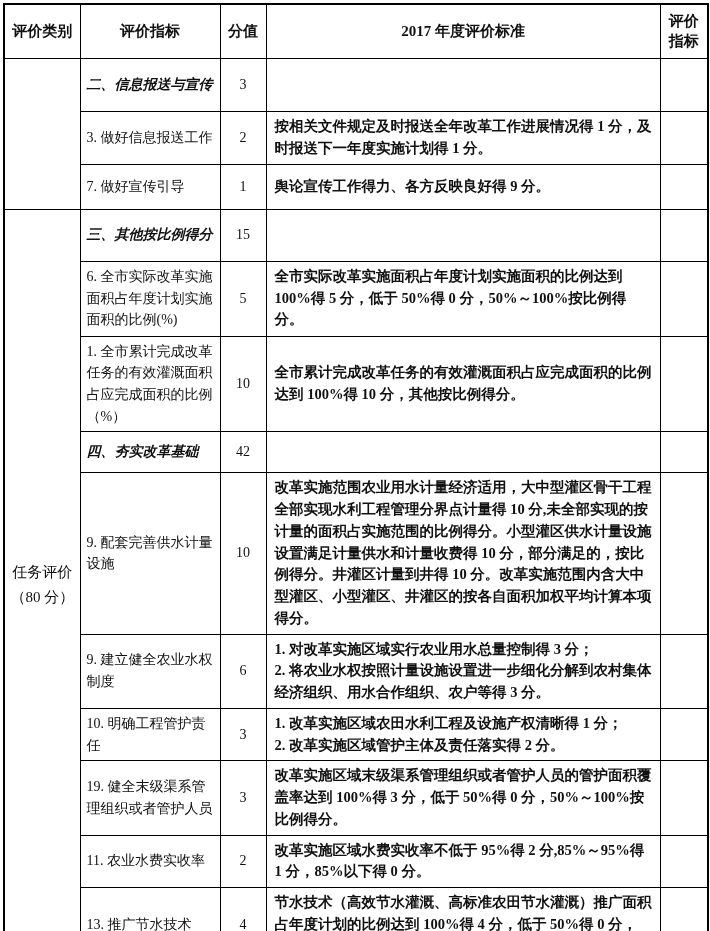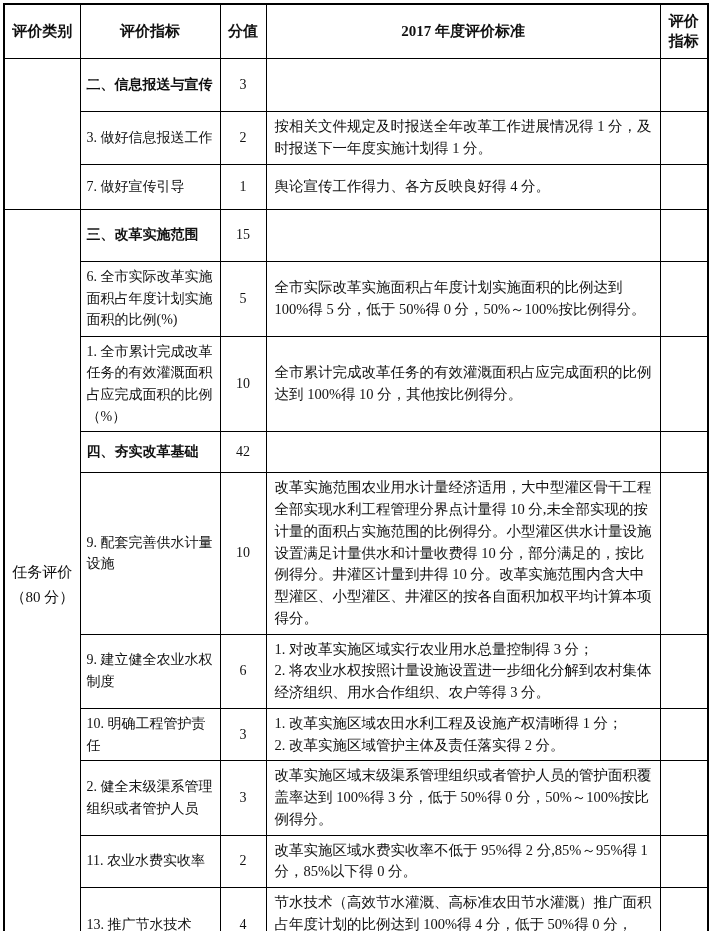--- a/index.html
+++ b/index.html
@@ -37,32 +37,34 @@
   }
   td.indicator-cell {
     text-align: left;
     font-size: 14px;
     padding: 4px 4px 4px 6px;
     line-height: 1.55;
   }
   tr.section-row td.indicator-cell {
     font-weight: bold;
     font-size: 14px;
+    font-style: italic;
   }
   td.score-cell {
     text-align: center;
     font-size: 14px;
     padding: 2px;
   }
   td.standard-cell {
     text-align: left;
     font-size: 14.5px;
     line-height: 1.5;
     padding: 4px 6px 4px 8px;
     white-space: pre-line;
+    font-weight: bold;
   }
   td.result-cell { padding: 2px; }
 </style>
 </head>
 <body>
 
 <table class="eval-table">
   <colgroup>
     <col style="width:76px">
     <col style="width:140px">
@@ -89,29 +91,29 @@
     </tr>
     <tr style="height:53px">
       <td class="indicator-cell">3. 做好信息报送工作</td>
       <td class="score-cell">2</td>
       <td class="standard-cell">按相关文件规定及时报送全年改革工作进展情况得 1 分，及时报送下一年度实施计划得 1 分。</td>
       <td class="result-cell"></td>
     </tr>
     <tr style="height:45px">
       <td class="indicator-cell">7. 做好宣传引导</td>
       <td class="score-cell">1</td>
-      <td class="standard-cell">舆论宣传工作得力、各方反映良好得 4 分。</td>
+      <td class="standard-cell">舆论宣传工作得力、各方反映良好得 9 分。</td>
       <td class="result-cell"></td>
     </tr>
     <tr style="height:52px" class="section-row">
       <td class="category-cell" rowspan="10">
         <span style="display:block">任务评价</span>
         <span style="display:block">（80 分）</span>
       </td>
-      <td class="indicator-cell">三、改革实施范围</td>
+      <td class="indicator-cell">三、其他按比例得分</td>
       <td class="score-cell">15</td>
       <td class="standard-cell"></td>
       <td class="result-cell"></td>
     </tr>
     <tr style="height:75px">
       <td class="indicator-cell">6. 全市实际改革实施面积占年度计划实施面积的比例(%)</td>
       <td class="score-cell">5</td>
       <td class="standard-cell">全市实际改革实施面积占年度计划实施面积的比例达到 100%得 5 分，低于 50%得 0 分，50%～100%按比例得分。</td>
       <td class="result-cell"></td>
     </tr>
@@ -141,21 +143,21 @@
       <td class="result-cell"></td>
     </tr>
     <tr style="height:51px">
       <td class="indicator-cell">10. 明确工程管护责任</td>
       <td class="score-cell">3</td>
       <td class="standard-cell">1. 改革实施区域农田水利工程及设施产权清晰得 1 分；
 2. 改革实施区域管护主体及责任落实得 2 分。</td>
       <td class="result-cell"></td>
     </tr>
     <tr style="height:67px">
-      <td class="indicator-cell">2. 健全末级渠系管理组织或者管护人员</td>
+      <td class="indicator-cell">19. 健全末级渠系管理组织或者管护人员</td>
       <td class="score-cell">3</td>
       <td class="standard-cell">改革实施区域末级渠系管理组织或者管护人员的管护面积覆盖率达到 100%得 3 分，低于 50%得 0 分，50%～100%按比例得分。</td>
       <td class="result-cell"></td>
     </tr>
     <tr style="height:50px">
       <td class="indicator-cell">11. 农业水费实收率</td>
       <td class="score-cell">2</td>
       <td class="standard-cell">改革实施区域水费实收率不低于 95%得 2 分,85%～95%得 1 分，85%以下得 0 分。</td>
       <td class="result-cell"></td>
     </tr>

